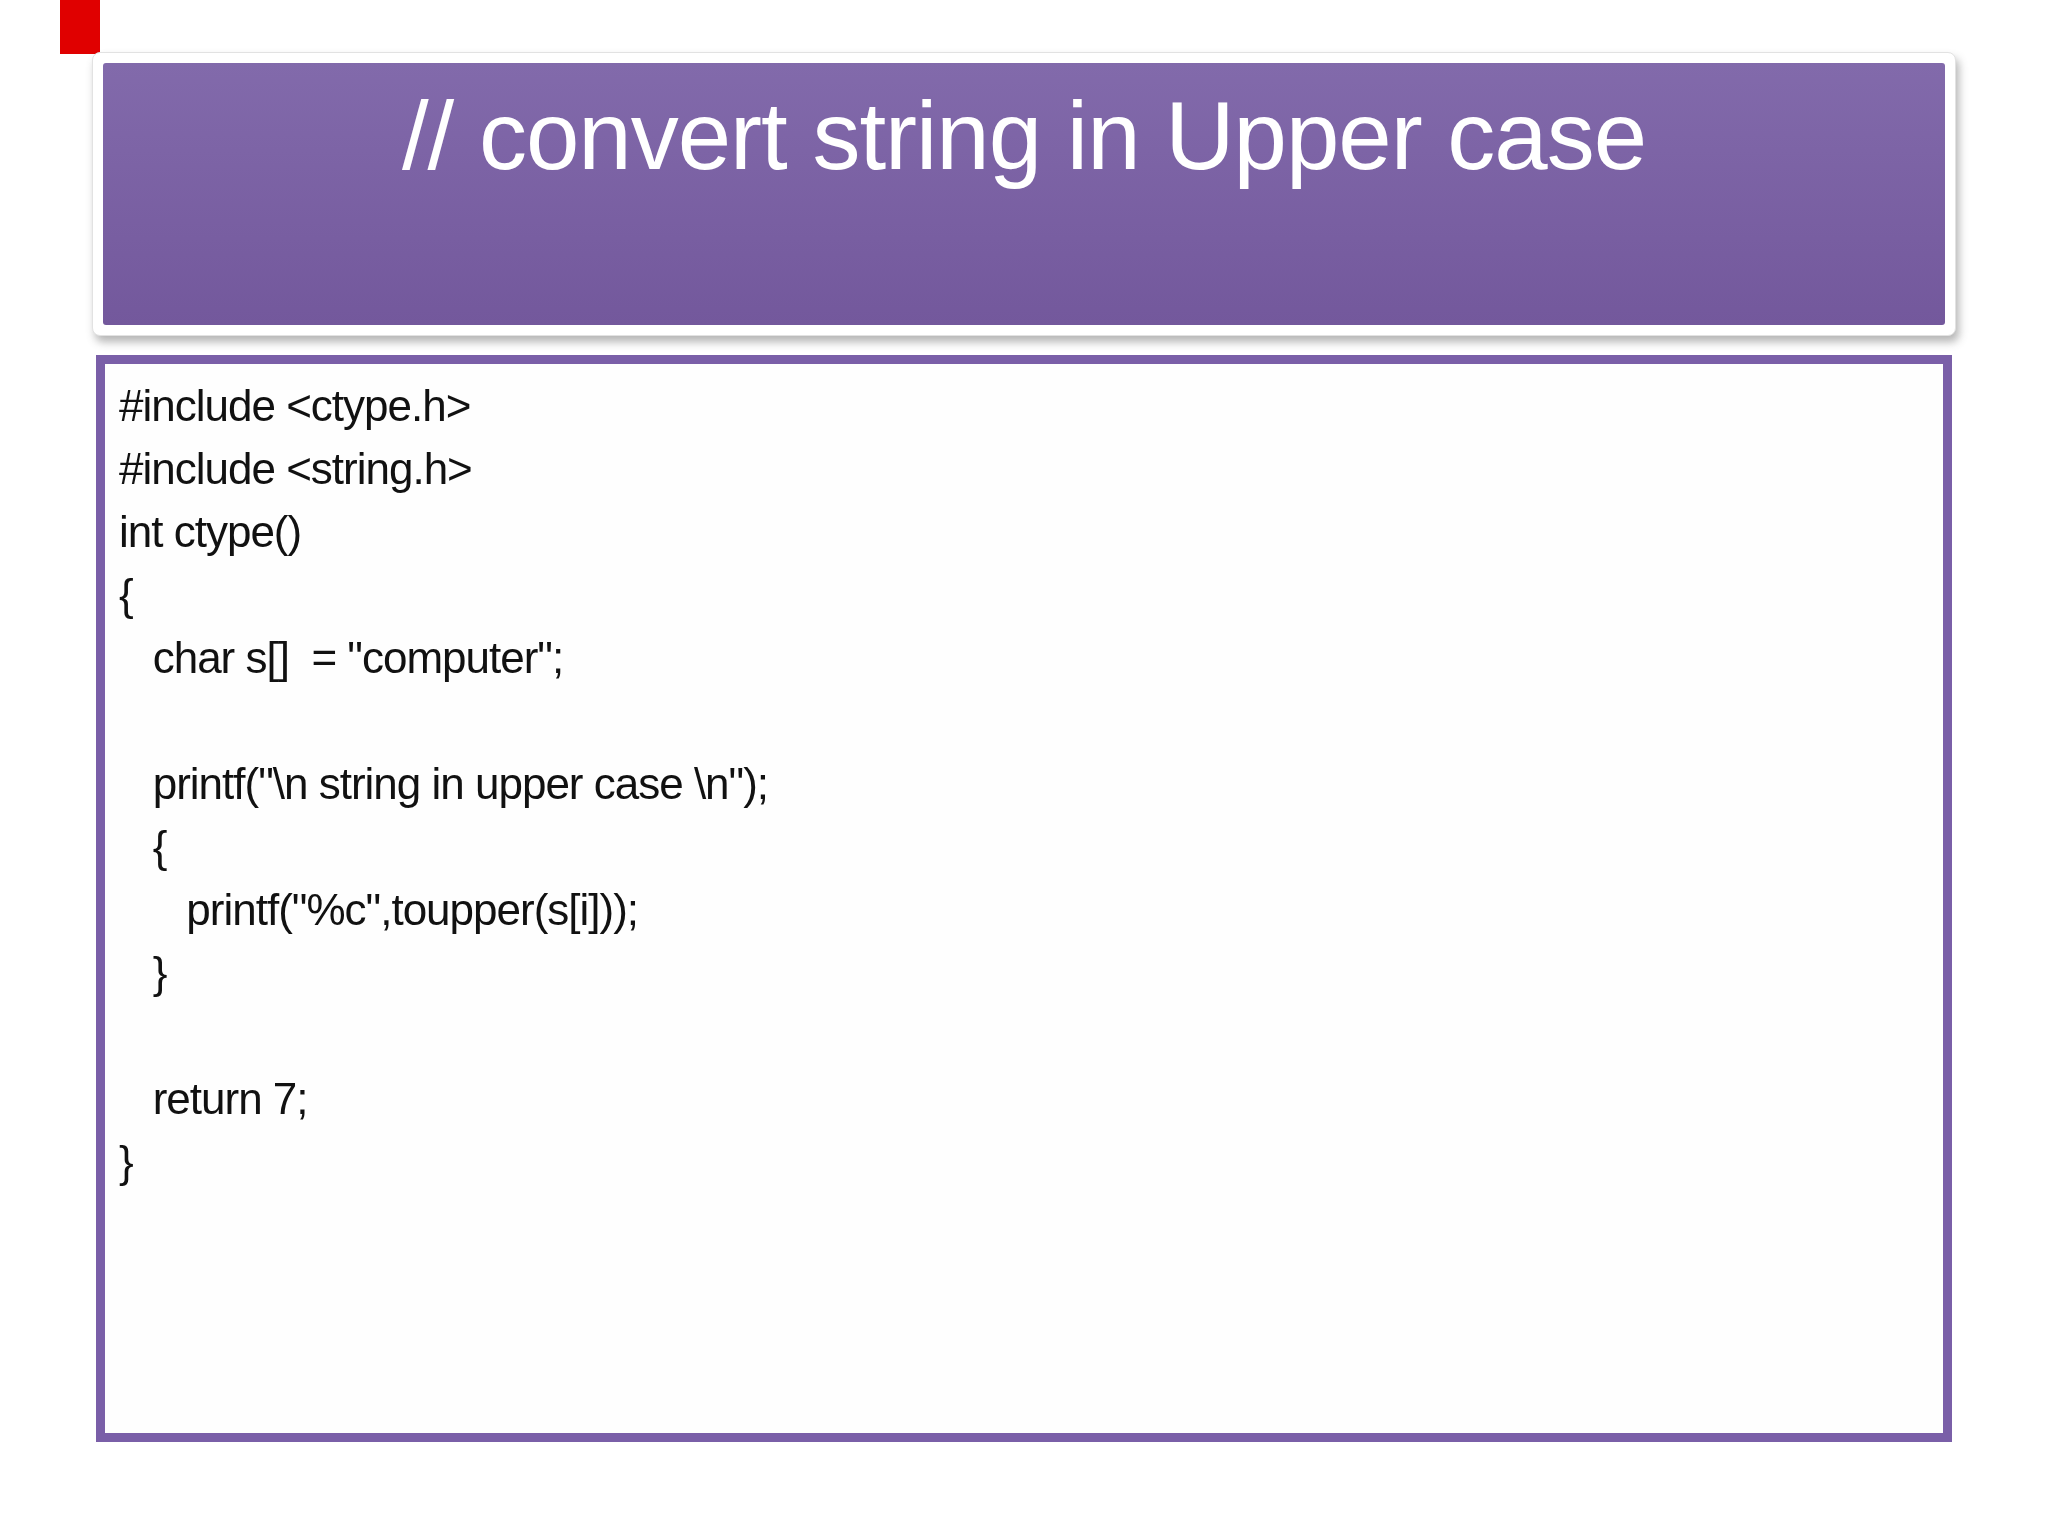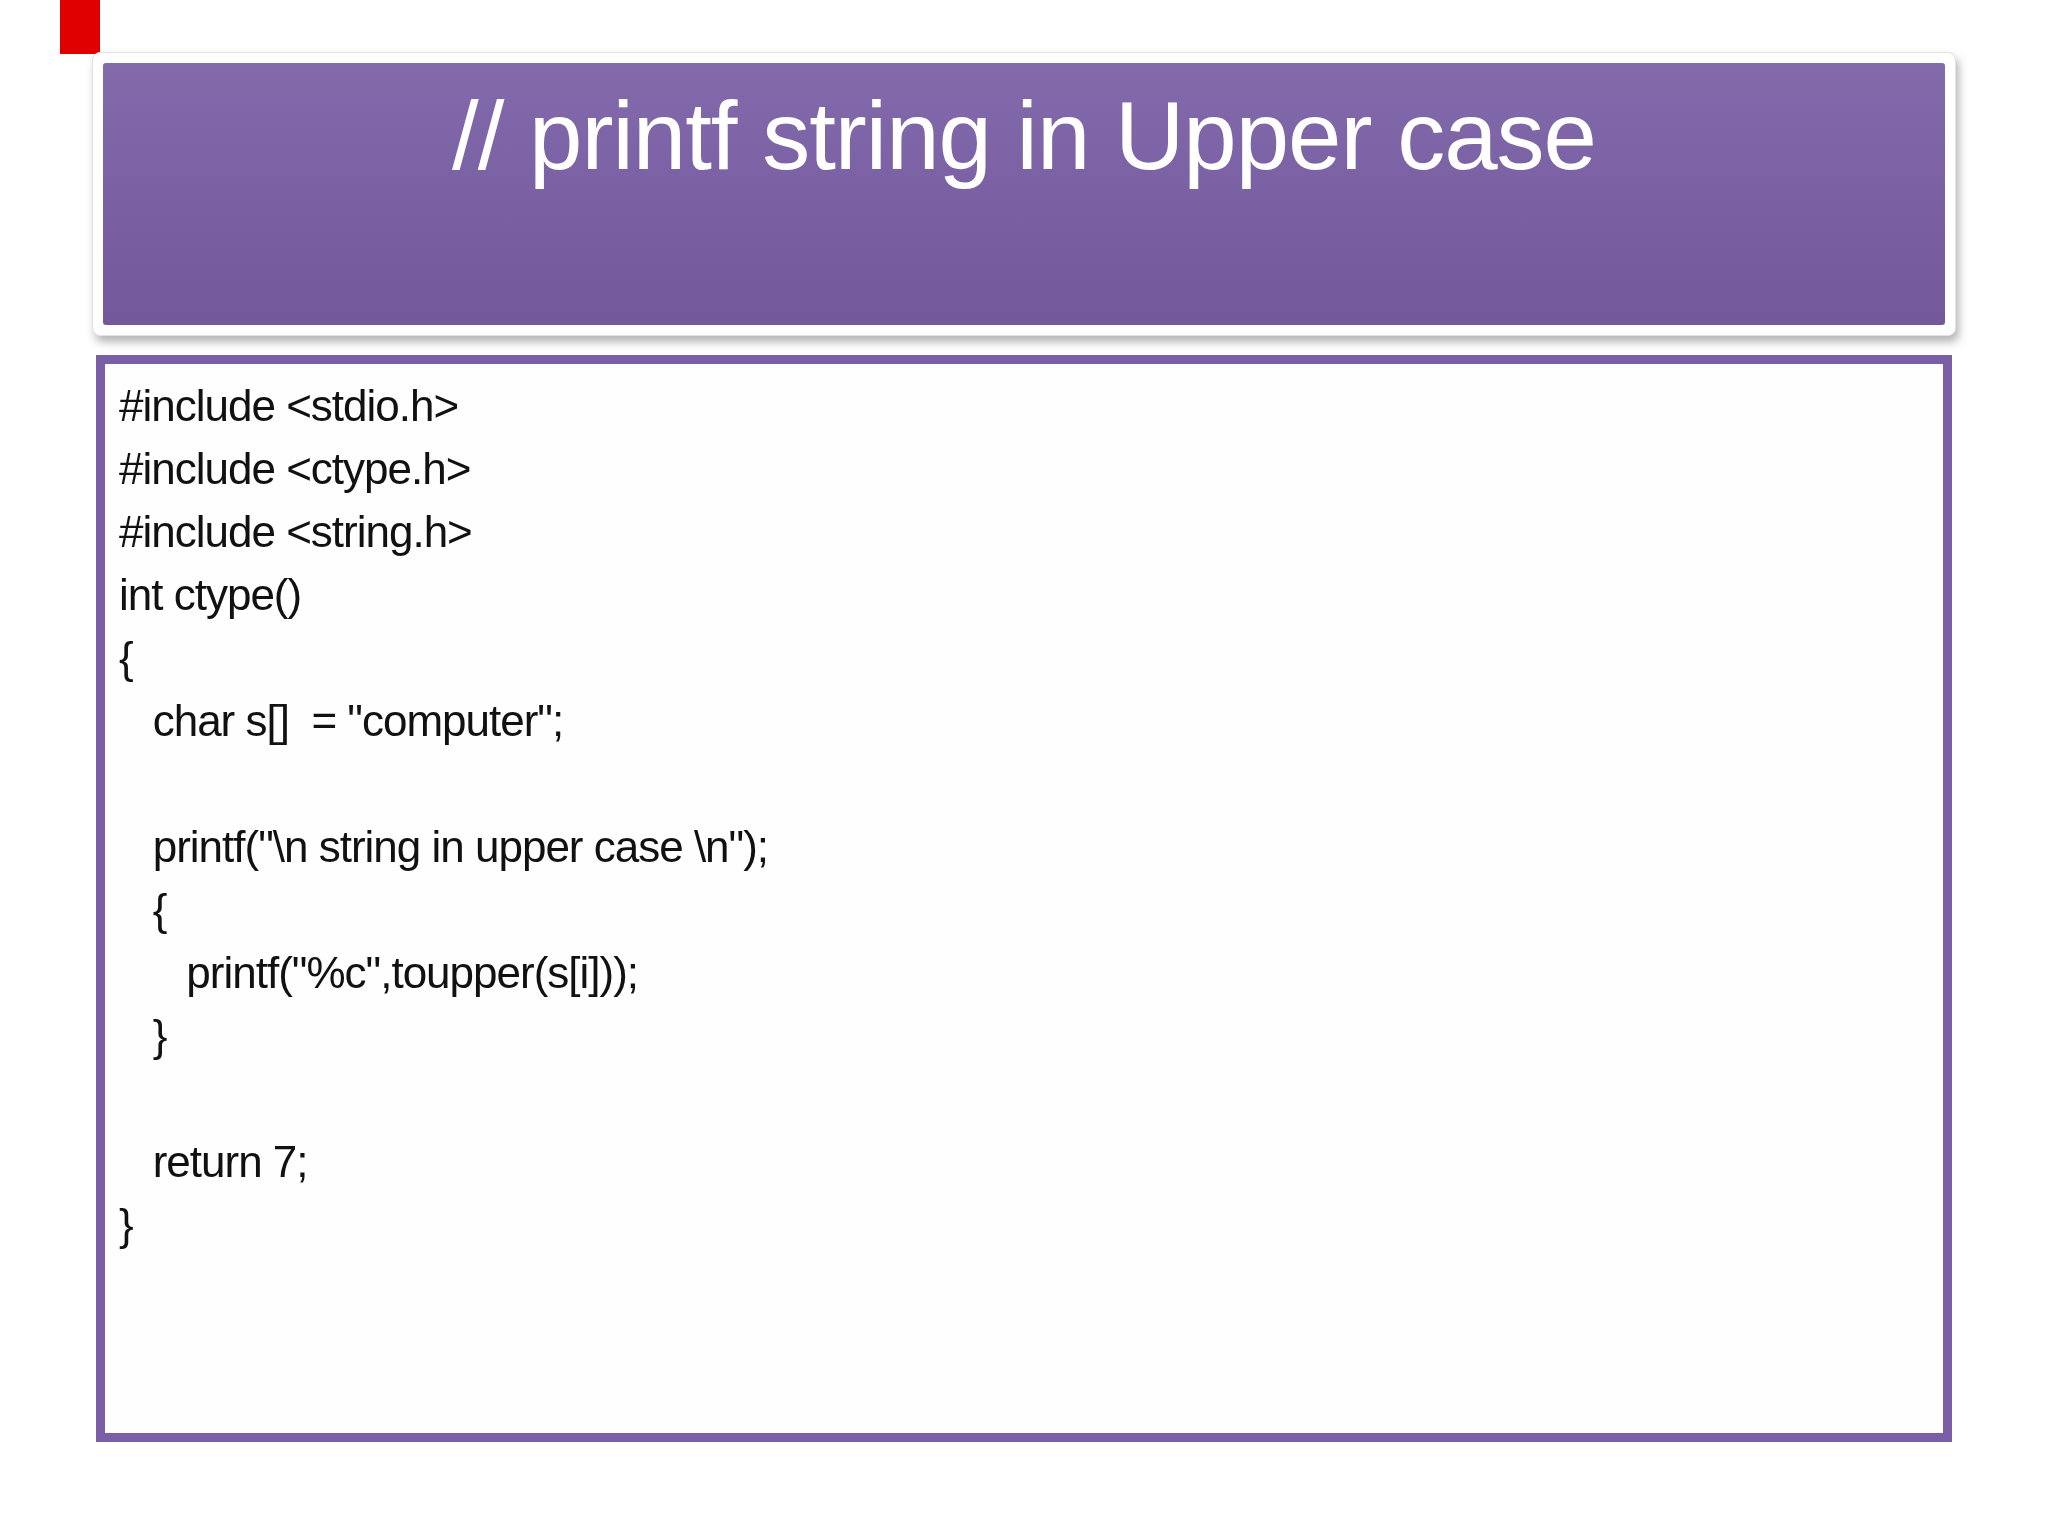--- a/index.html
+++ b/index.html
@@ -82,27 +82,26 @@
 </style>
 </head>
 <body>
 
 <div id="slide-canvas">
 
   <div id="red-accent-bar"></div>
 
   <div id="title-banner-frame">
     <div id="title-banner">
-      <div id="slide-title">// printf string in Upper case</div>
+      <div id="slide-title">// convert string in Upper case</div>
     </div>
   </div>
 
   <div id="code-panel">
     <div id="code-block">
-      <div class="code-line">#include &lt;stdio.h&gt;</div>
       <div class="code-line">#include &lt;ctype.h&gt;</div>
       <div class="code-line">#include &lt;string.h&gt;</div>
       <div class="code-line">int ctype()</div>
       <div class="code-line">{</div>
       <div class="code-line">   char s[]  = "computer";</div>
       <div class="code-line"></div>
       <div class="code-line">   printf("\n string in upper case \n");</div>
       <div class="code-line">   {</div>
       <div class="code-line">      printf("%c",toupper(s[i]));</div>
       <div class="code-line">   }</div>

